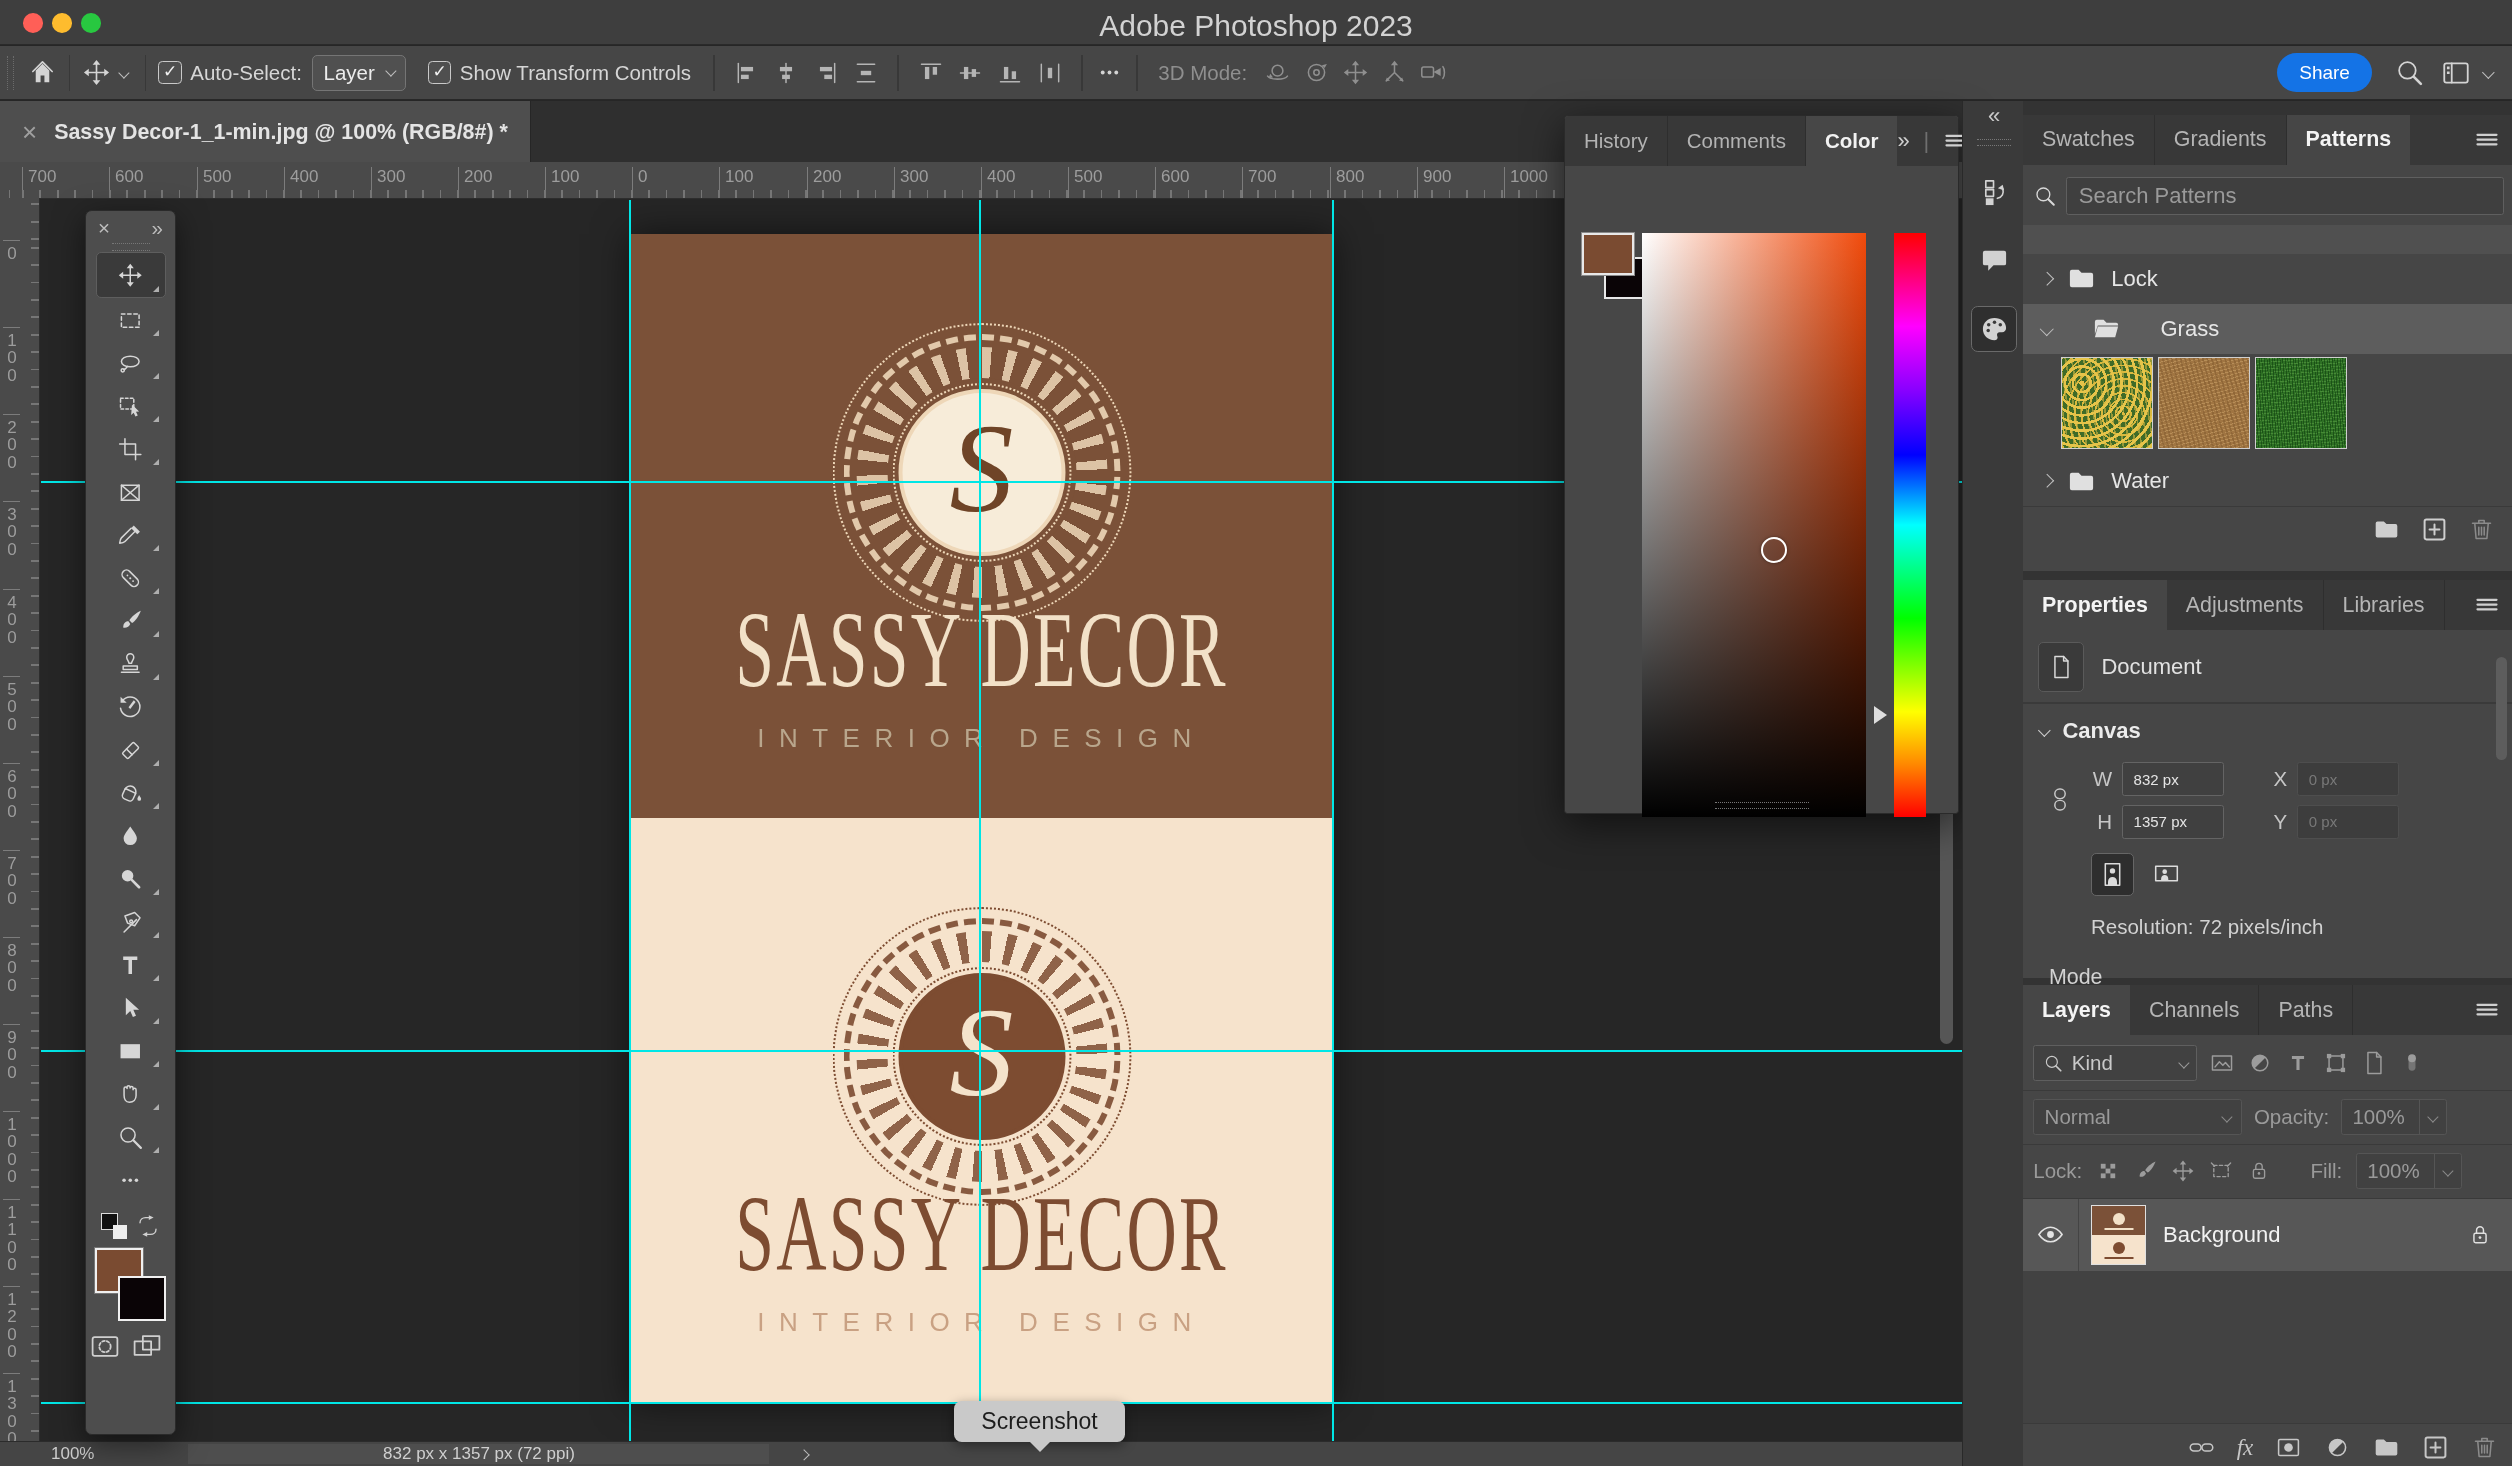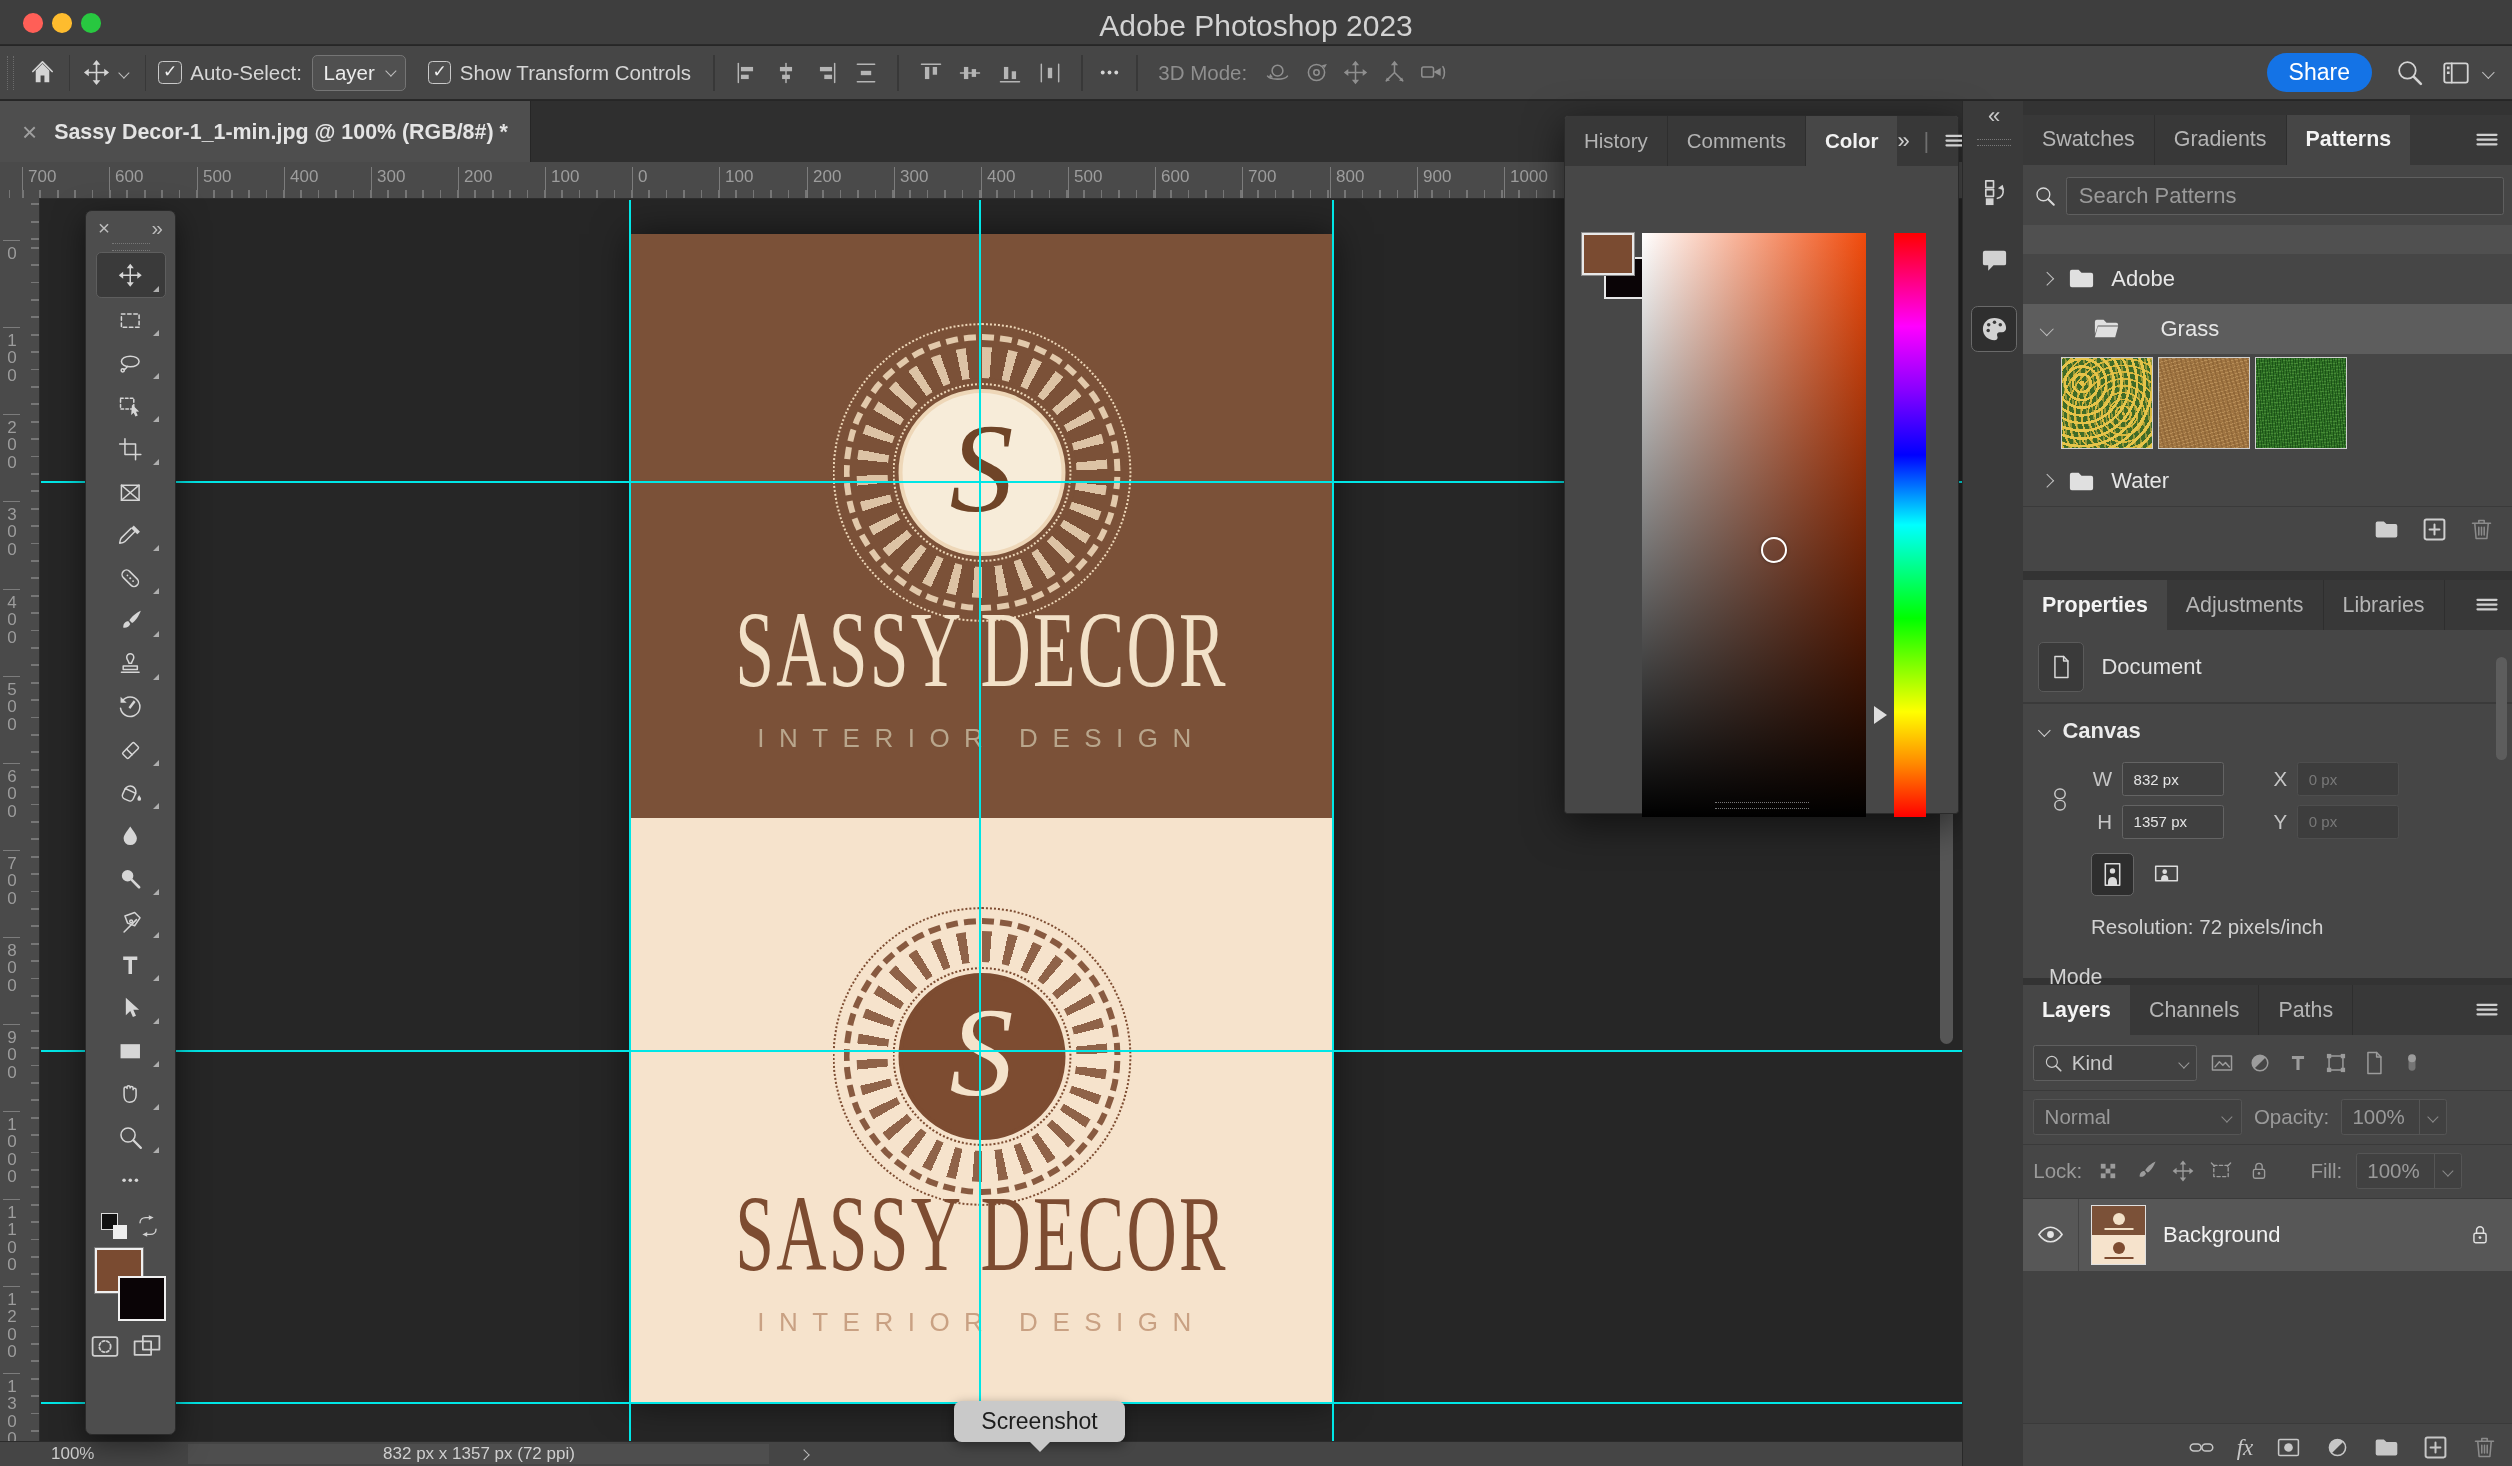--- a/index.html
+++ b/index.html
@@ -25,21 +25,21 @@
   .grip-v{width:5.1px;height:34px;margin-left:6.8px;border-left:1.7px dotted #6b6b6b;border-right:1.7px dotted #6b6b6b;}
   .sep{width:1.7px;height:36px;background:#383838;margin:0 12px;flex:0 0 auto;}
   .obar-ic{width:29px;height:29px;color:#d4d4d4;flex:0 0 auto;}
   .obar-ic.dim{color:#8f8f8f;width:27px;height:27px;margin:0 6px;}
   .checkbox{width:21.4px;height:21.4px;background:#4f4f4f;border:1.7px solid #c9c9c9;border-radius:4.3px;
     color:#f0f0f0;font-size:17px;line-height:19.7px;text-align:center;flex:0 0 auto;}
   .obar-label{font-size:20.5px;color:#d6d6d6;margin:0 10.3px 0 8.5px;white-space:nowrap;}
   .dropdown{height:34px;background:#505050;border:1.7px solid #757575;border-radius:5.1px;
     display:flex;align-items:center;padding:0 10.3px;font-size:20.5px;color:#ececec;gap:12px;}
   .dropdown .chev{width:6.8px;height:6.8px;border-width:1.7px;margin-top:-3.4px;}
-  .share-btn{background:#1473e6;color:#fff;font-size:23px;height:39px;border-radius:19.7px;
+  .share-btn{background:#1473e6;color:#fff;font-size:19px;height:39px;border-radius:19.7px;
     display:flex;align-items:center;padding:0 22px;}
   
   .tabbar{left:0;top:101px;width:100%;height:62px;background:#2f2f2f;}
   .doctab{left:0;top:0;height:62px;background:#4e4e4e;display:flex;align-items:center;
     padding:0 22px;gap:17px;border-right:1.7px solid #262626;}
   .doctab .x{color:#9f9f9f;font-size:26px;}
   .doctab .t{color:#e4e4e4;font-size:21.4px;font-weight:bold;white-space:nowrap;}
   
   .viewport{left:0;top:162px;width:1962px;height:1304px;background:#262626;overflow:hidden;}
   .ruler-h{left:0;top:0;width:100%;height:36px;background:#4a4a4a;border-bottom:1.7px solid #2d2d2d;overflow:hidden;}
@@ -713,21 +713,21 @@
               <path d="M19 19l7 7" stroke-width="2.5"></path>
             </svg></span>
         <div class="search-input">Search Patterns</div>
       </div>
       <div class="pat-strip"></div>
       <div class="tree-row">
         <span class="chev"></span>
         <span class="ic"><svg viewBox="0 0 30 30">
               <path class="f" d="M3 8a2 2 0 012-2h7l3 3h10a2 2 0 012 2v11a2 2 0 01-2 2H5a2 2 0 01-2-2z"></path>
             </svg></span>
-        <span>Adobe</span>
+        <span>Lock</span>
       </div>
       <div class="tree-row selected">
         <span class="chev down"></span>
         <span class="ic"><svg viewBox="0 0 30 30">
               <path class="f" d="M3 8a2 2 0 012-2h7l3 3h10a2 2 0 012 2v1H6l-3 9z"></path>
               <path class="f" d="M6 13h21l-3 11H3z"></path>
             </svg></span>
         <span>Grass</span>
       </div>
       <div class="thumb-row">

